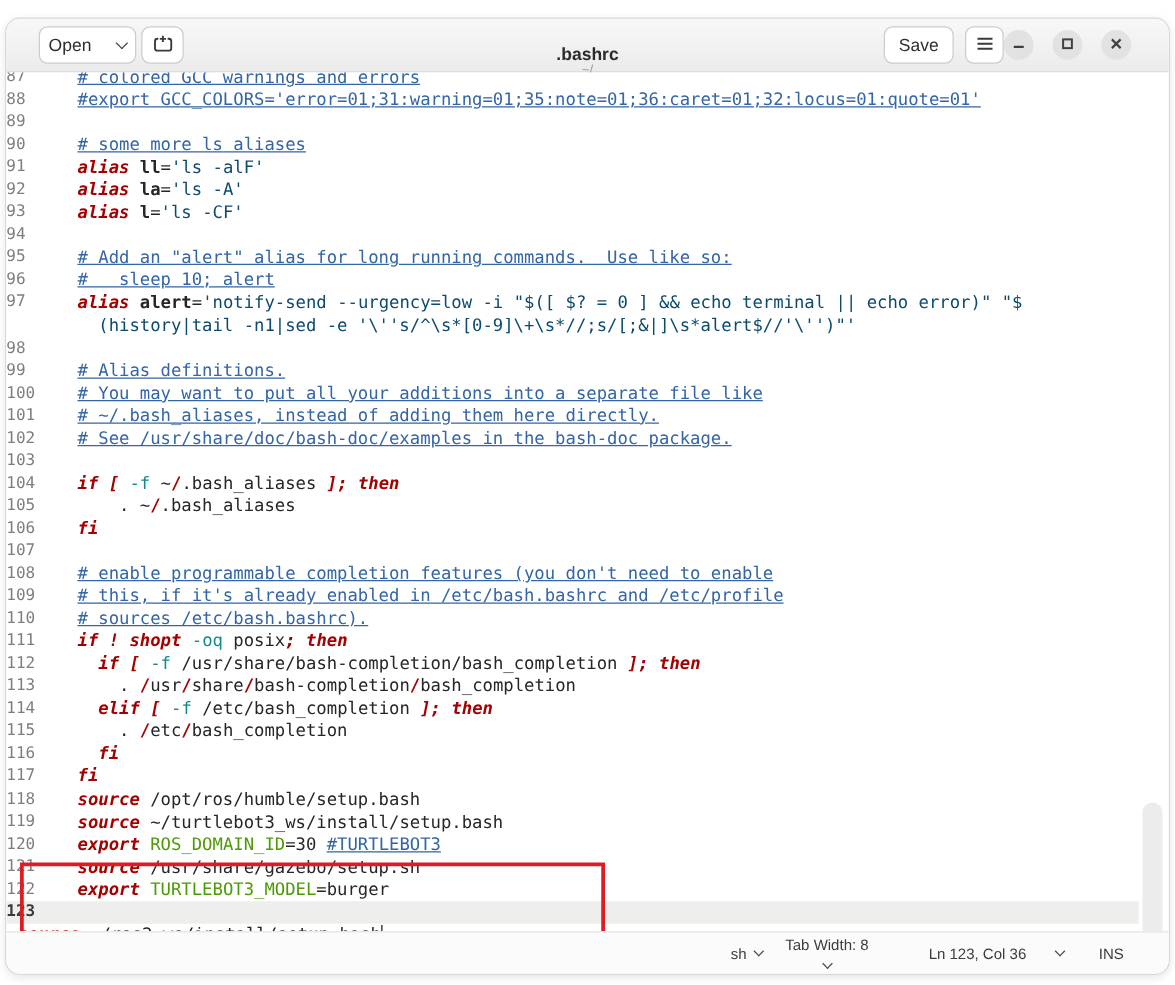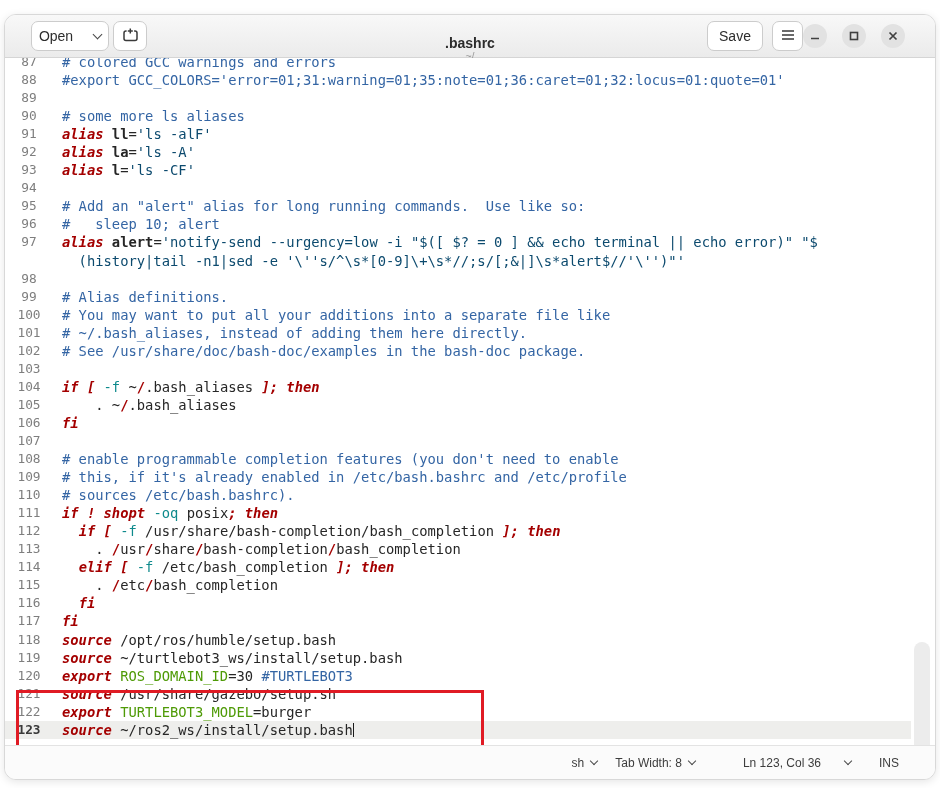--- a/index.html
+++ b/index.html
@@ -31,49 +31,49 @@
   .subtitle { font-size:10.5px; color:#9a9a9a; line-height:11px; }
   .winbtn { width:24px; height:24px; border-radius:50%; background:#e2e2e2;
             display:flex; align-items:center; justify-content:center; }
   .winbtn + .winbtn { margin-left:15px; }
   .winbtn:first-of-type { margin-left:18px; }
   
   .editor { position:relative; height:687px; overflow:hidden; background:#fff; }
   .code-scroll { margin-top:-5px; padding-right:24px; }
   .code-line { display:flex; height:18.06px; line-height:18.06px; white-space:pre;
                font-family:"DejaVu Sans Mono", monospace; font-size:13.8px; }
-  .code-line.current { background:#eeeeec; }
-  .ln { width:48px; text-align:center; color:#7e7e7e; font-size:12.8px; flex:none; }
+  .code-line.current { background:#eeeeec;flex-direction:column; }
+  .ln { width:48px; text-align:left; color:#7e7e7e; font-size:12.8px; flex:none; }
   .current .ln { color:#3a3a3a; font-weight:bold; }
   .code { padding-left:9px; }
   .tk-k { color:#a40000; font-weight:bold;font-style:italic; }
   .tk-t { color:#262626; }
   .tk-b { color:#262626; font-weight:bold; }
   .tk-s { color:#0c4a6e; }
-  .tk-c { color:#3465a4; }
+  .tk-c { color:#3465a4;text-decoration:underline; }
   .tk-v { color:#4e9a06; }
   .tk-o { color:#0e8a8c; }
   .tk-p { color:#a40000; font-weight:bold; }
   .caret { display:inline-block; width:1.5px; height:14px; background:#1a1a1a;
            vertical-align:-2px; }
   .annotation-rect { position:absolute; left:11px; top:632px; width:468px; height:75px;
                      border:3px solid #e01b24; pointer-events:none; }
   .scroll-thumb { position:absolute; right:5px; top:584px; width:16px; height:144px;
                   background:#ececec; border-radius:8px; }
   
   .statusbar {
     position:absolute; left:0; right:0; bottom:0; height:34px;
     background:#fbfbfb; border-top:1px solid #e3e3e3;
     display:flex; align-items:center; justify-content:flex-end;
     font-size:12px; color:#3d3d3d; padding-right:36px;
   }
   .status-item { display:flex; align-items:center; gap:7px; }
   .schev { width:6px; height:6px; border-right:1.5px solid #4a4a4a; border-bottom:1.5px solid #4a4a4a;
            display:inline-block; transform:translateY(-2px) rotate(45deg); }
-  .gap18 { margin-left:18px; } .gap48 { margin-left:48px; } .gap24 { margin-left:24px; } .gap28 { margin-left:28px; }
+  .gap18 { margin-left:18px;flex-direction:column; } .gap48 { margin-left:48px; } .gap24 { margin-left:24px; } .gap28 { margin-left:28px; }
 </style>
 </head>
 <body>
 
 <div class="window">
 
   <div class="header">
     <div class="btn open-btn">
       <span>Open</span>
       <span class="chev"></span>

